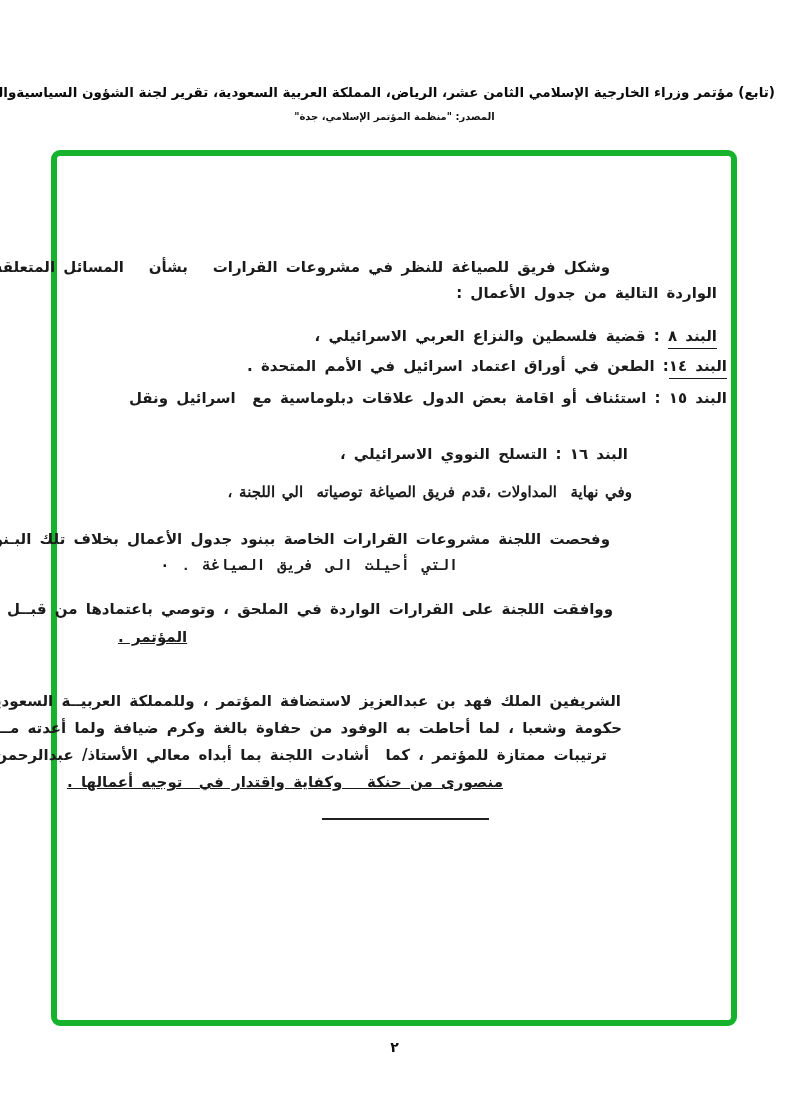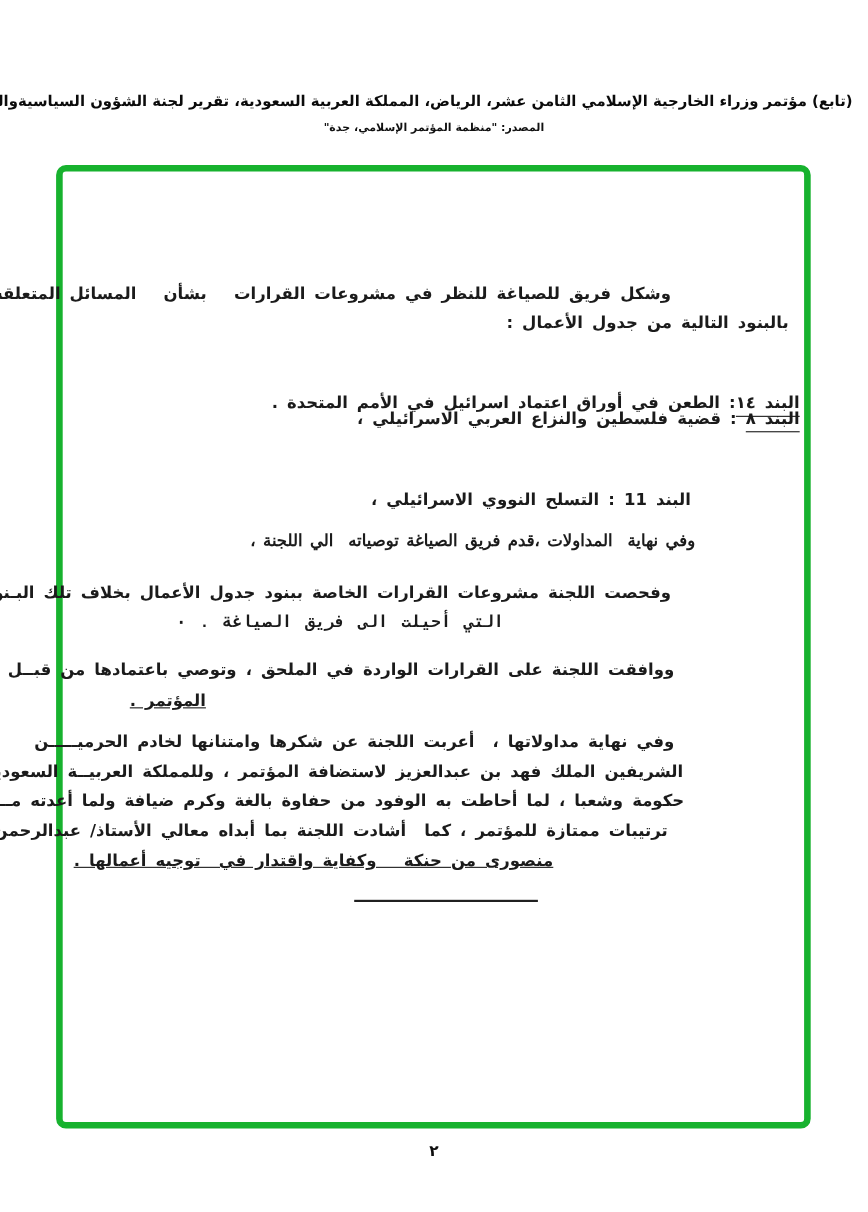--- a/index.html
+++ b/index.html
@@ -85,38 +85,38 @@
 </style>
 </head>
 <body>
 
 <div class="hdr1">(تابع) مؤتمر وزراء الخارجية الإسلامي الثامن عشر، الرياض، المملكة العربية السعودية، تقرير لجنة الشؤون السياسيةوالقانونية والإعلام</div>
 <div class="hdr2">المصدر: "منظمة المؤتمر الإسلامي، جدة"</div>
 
 <div class="doc-box">
 
   <div class="ln" style="right:121px; top:100px;">وشكل فريق للصياغة للنظر في مشروعات القرارات   بشأن   المسائل المتعلقة</div>
-  <div class="ln" style="right:14px; top:126px;">بالبنود التالية من جدول الأعمال :</div>
+  <div class="ln" style="right:14px; top:126px;">الواردة التالية من جدول الأعمال :</div>
 
-  <div class="ln" style="right:4px; top:169px;margin-top:44px;"><span class="u">البند ٨</span><span> : </span><span>قضية فلسطين والنزاع العربي الاسرائيلي ،</span></div>
+  <div class="ln" style="right:14px; top:169px;"><span class="u">البند ٨</span><span> : </span><span>قضية فلسطين والنزاع العربي الاسرائيلي ،</span></div>
 
   <div class="ln" style="right:4px; top:199px;"><span class="u">البند ١٤</span><span>: </span><span>الطعن في أوراق اعتماد اسرائيل في الأمم المتحدة .</span></div>
 
+  <div class="ln" style="right:4px; top:231px;"><span>البند ١٥</span><span> : </span><span>استئناف أو اقامة بعض الدول علاقات دبلوماسية مع  اسرائيل ونقل</span></div>
 
-  <div class="ln" style="right:103px; top:287px;"><span>البند 11</span><span> : </span><span>التسلح النووي الاسرائيلي ،</span></div>
+  <div class="ln" style="right:103px; top:287px;"><span>البند ١٦</span><span> : </span><span>التسلح النووي الاسرائيلي ،</span></div>
 
   <div class="ln" style="right:99px; top:325px;font-family:Liberation Serif, serif;">وفي نهاية  المداولات ،قدم فريق الصياغة توصياته  الي اللجنة ،</div>
 
   <div class="ln" style="right:121px; top:372px;">وفحصت اللجنة مشروعات القرارات الخاصة ببنود جدول الأعمال بخلاف تلك البـنود</div>
   <div class="ln" style="right:273px; top:400px;font-family:Liberation Mono, monospace;">التي أحيلت الى فريق الصياغة . ٠</div>
 
   <div class="ln" style="right:118px; top:442px;">ووافقت اللجنة على القرارات الواردة في الملحق ، وتوصي باعتمادها من قبــل</div>
   <div class="ln" style="left:61px; top:470px;text-decoration:underline;">المؤتمر .</div>
 
-  <div class="ln" style="right:118px; top:507px;">وفي نهاية مداولاتها ،  أعربت اللجنة عن شكرها وامتنانها لخادم الحرميـــــن</div>
   <div class="ln" style="right:110px; top:534px;">الشريفين الملك فهد بن عبدالعزيز لاستضافة المؤتمر ، وللمملكة العربيــة السعوديــة</div>
   <div class="ln" style="right:109px; top:561px;">حكومة وشعبا ، لما أحاطت به الوفود من حفاوة بالغة وكرم ضيافة ولما أعدته مــــن</div>
   <div class="ln" style="right:124px; top:588px;">ترتيبات ممتازة للمؤتمر ، كما  أشادت اللجنة بما أبداه معالي الأستاذ/ عبدالرحمن</div>
   <div class="ln" style="right:228px; top:615px;text-decoration:underline;">منصورى من حنكة   وكفاية واقتدار في  توجيه أعمالها .</div>
 
   <div class="hr-line"></div>
 </div>
 
 <div class="pageno">٢</div>
 

